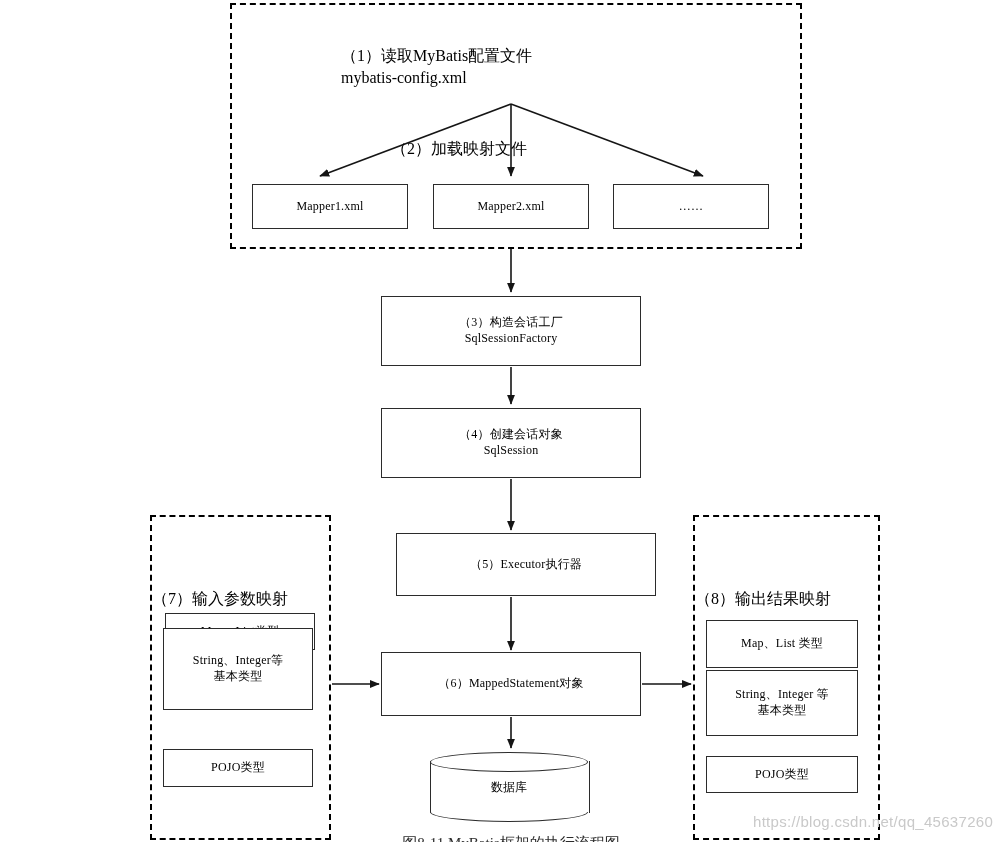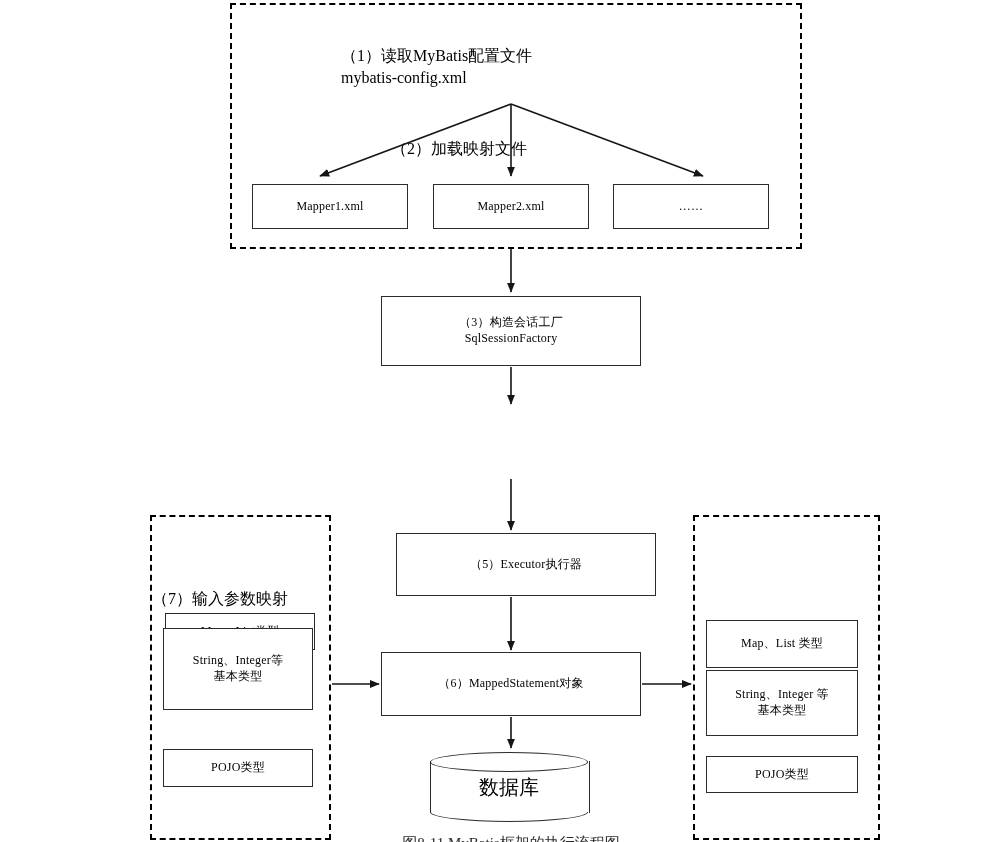--- a/index.html
+++ b/index.html
@@ -63,21 +63,21 @@
   }
   .cyl-bottom{
     position:absolute;left:0;bottom:0;width:100%;height:20px;
     border:1.5px solid #2b2b2b;border-radius:50%;
     background:#fff;box-sizing:border-box;
     clip-path:inset(50% -3px -3px -3px);
   }
   .cyl-text{
     position:absolute;left:0;top:0;width:100%;height:100%;
     display:flex;align-items:center;justify-content:center;
-    font-size:20px;
+    font-size:12px;
   }
 
   
   .watermark{
     position:absolute;
     font-family:"Liberation Sans","DejaVu Sans",sans-serif;
     font-size:15px;
     color:#c9c9c9;
     white-space:nowrap;
     letter-spacing:0.3px;
@@ -131,20 +131,22 @@
 
   <div class="solid-box" style="left:252px;top:184px;width:156px;height:45px;">Mapper1.xml</div>
 
   <div class="solid-box" style="left:433px;top:184px;width:156px;height:45px;">Mapper2.xml</div>
 
   <div class="solid-box" style="left:613px;top:184px;width:156px;height:45px;">……</div>
 
   <div class="solid-box two-line" style="left:381px;top:296px;width:260px;height:70px;white-space:pre-line;">（3）构造会话工厂
 SqlSessionFactory</div>
 
+  <div class="solid-box two-line" style="left:381px;top:408px;width:260px;height:70px;white-space:pre-line;">（4）创建会话对象
+SqlSession</div>
 
   <div class="solid-box" style="left:396px;top:533px;width:260px;height:63px;white-space:pre-line;">（5）Executor执行器</div>
 
   <div class="solid-box" style="left:381px;top:652px;width:260px;height:64px;white-space:pre-line;">（6）MappedStatement对象</div>
 
   <div class="cylinder" style="left:430px;top:752px;width:158px;height:70px;">
     <div class="cyl-body"></div>
     <div class="cyl-bottom"></div>
     <div class="cyl-top"></div>
     <div class="cyl-text">数据库</div>
@@ -156,24 +158,26 @@
 
   <div class="solid-box" style="left:165px;top:613px;width:150px;height:37px;white-space:pre-line;">Map、List类型</div>
 
   <div class="solid-box two-line" style="left:163px;top:628px;width:150px;height:82px;white-space:pre-line;">String、Integer等
 基本类型</div>
 
   <div class="solid-box" style="left:163px;top:749px;width:150px;height:38px;white-space:pre-line;">POJO类型</div>
 
   <div class="dashed-box" style="left:693px;top:515px;width:187px;height:325px;"></div>
 
+  <div class="label" style="left:695px;top:588px;width:183px;">（8）输出结果映射</div>
 
   <div class="solid-box" style="left:706px;top:620px;width:152px;height:48px;white-space:pre-line;">Map、List 类型</div>
 
   <div class="solid-box two-line" style="left:706px;top:670px;width:152px;height:66px;white-space:pre-line;">String、Integer 等
 基本类型</div>
 
   <div class="solid-box" style="left:706px;top:756px;width:152px;height:37px;white-space:pre-line;">POJO类型</div>
 
   <div class="caption" style="left:331px;top:834px;width:360px;">图8-11 MyBatis框架的执行流程图</div>
 
+  <div class="watermark" style="left:753px;top:813px;">https://blog.csdn.net/qq_45637260</div>
 
 </div>
 
 </body></html>

